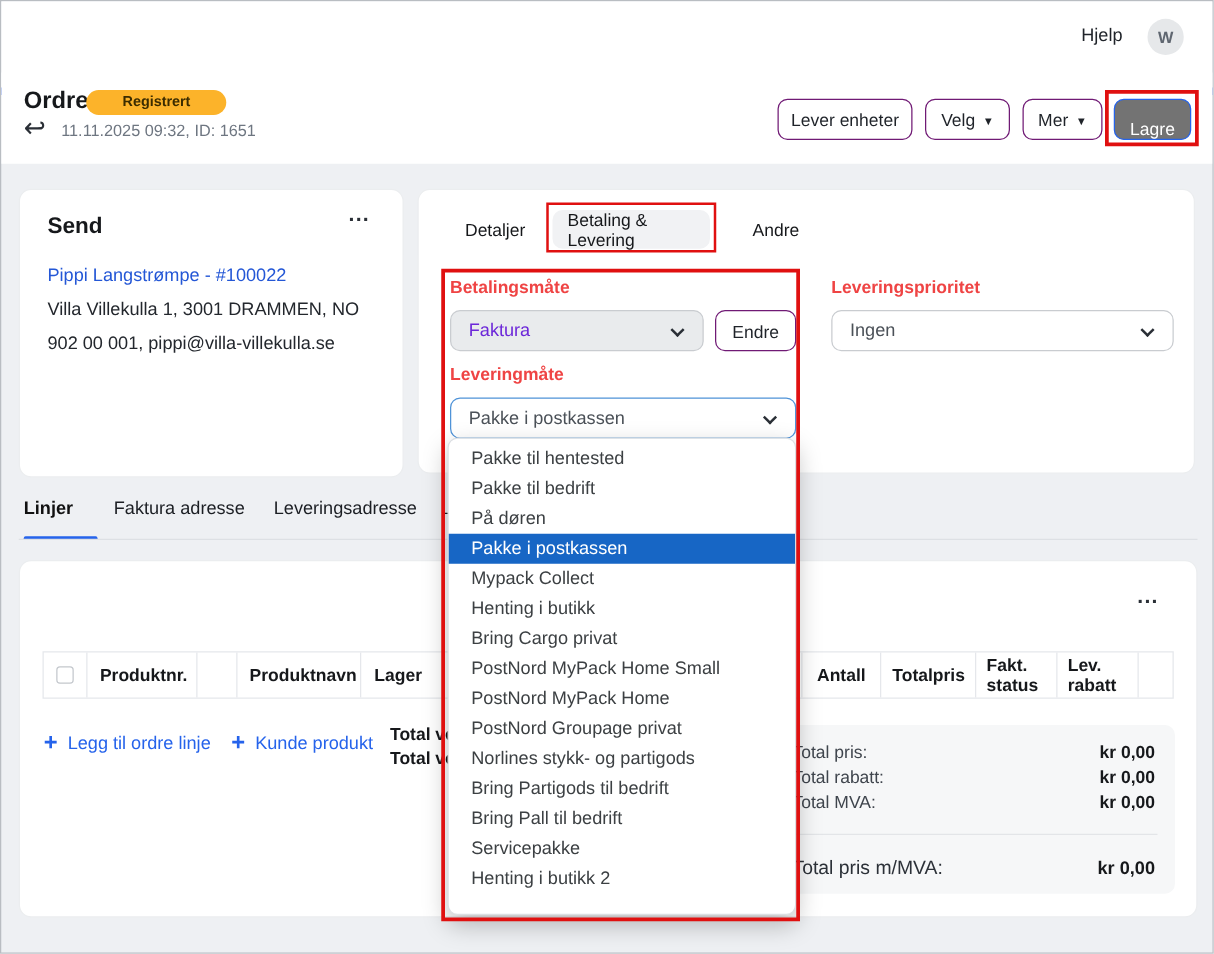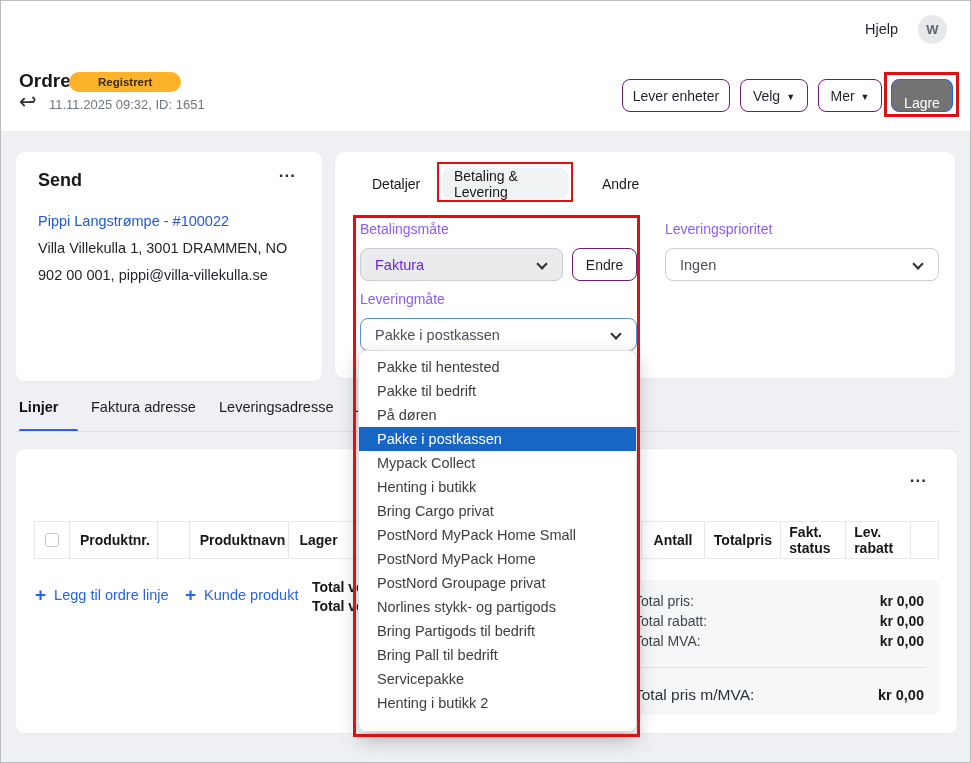--- a/index.html
+++ b/index.html
@@ -27,21 +27,21 @@
   #kunde-card { left:14px; top:150px; width:308px; height:231px; }
   .card-title { position:absolute; left:22px; top:18px; font-size:18px; font-weight:bold; }
   .dots { position:absolute; font-size:17px; font-weight:bold; letter-spacing:1px; color:#2a2f36; cursor:pointer; }
   #kunde-dots { right:26px; top:10px; }
   .cust-link { position:absolute; left:22px; top:61px; font-size:14.5px; color:#2457d6; cursor:pointer; }
   .cust-line1 { position:absolute; left:22px; top:88px; font-size:14.5px; color:#23272d; }
   .cust-line2 { position:absolute; left:22px; top:115px; font-size:14.5px; color:#23272d; }
   #detail-card { left:333px; top:150px; width:622px; height:228px; }
   .dtab { position:absolute; top:16px; height:31px; display:flex; align-items:center; font-size:14px; color:#16181b; cursor:pointer; padding:0 12px; }
   .dtab.active { background:#f1f2f4; border-radius:8px; }
-  .fld-label { position:absolute; font-size:14px; font-weight:normal; color:#8b5cf6; }
+  .fld-label { position:absolute; font-size:14px; font-weight:bold; color:#ef4444; }
   .select { position:absolute; height:33px; background:#fff; border:1px solid #c9ccd0; border-radius:8px; display:flex; align-items:center; padding-left:14px; font-size:14.5px; color:#4b5158; cursor:pointer; }
   .select .chev { position:absolute; right:16px; top:11px; width:8px; height:8px; border-right:2px solid #2a2f36; border-bottom:2px solid #2a2f36; transform:rotate(45deg); }
   .select.disabled { background:#e9ebed; color:#6d28d9; }
   .select.focus { border:1.5px solid #4f93d8; }
   
   #dropdown { position:absolute; left:357px; top:349px; width:279px; height:382px; background:#fff; border:1px solid #dcdfe3; border-radius:8px; box-shadow:0 8px 20px rgba(0,0,0,0.25); z-index:40; padding-top:4px; }
   .dd-item { height:24px; line-height:24px; padding-left:18px; font-size:14.5px; color:#3c4043; cursor:pointer; white-space:nowrap; }
   .dd-item.selected { background:#1766c5; color:#fff; }
   
   .stab { position:absolute; top:398px; font-size:14.5px; font-weight:500; color:#1b1e23; cursor:pointer; }

